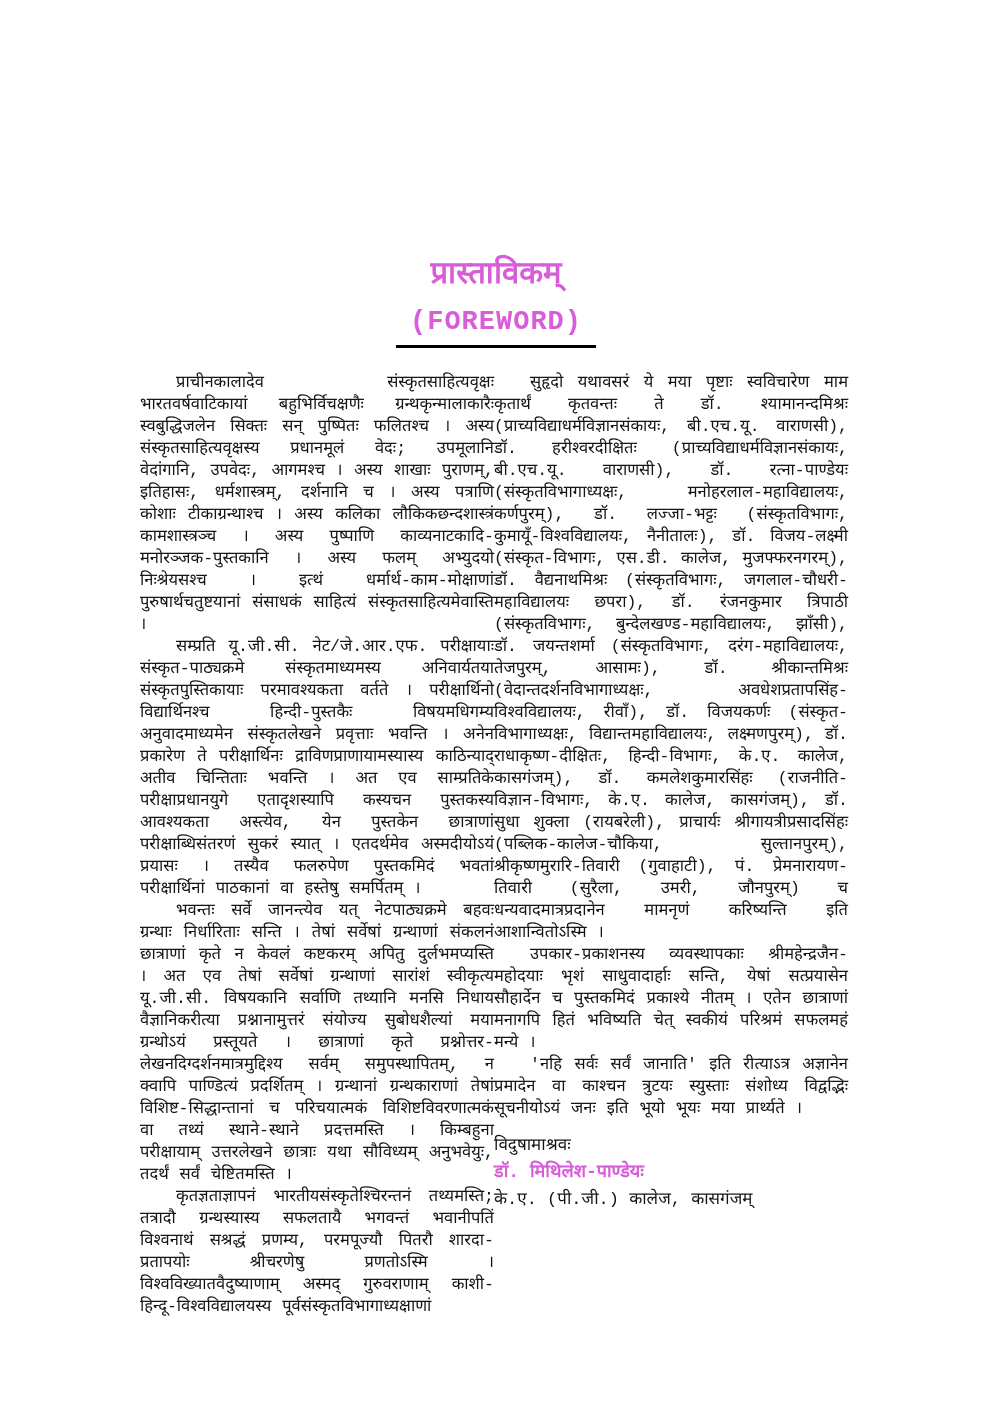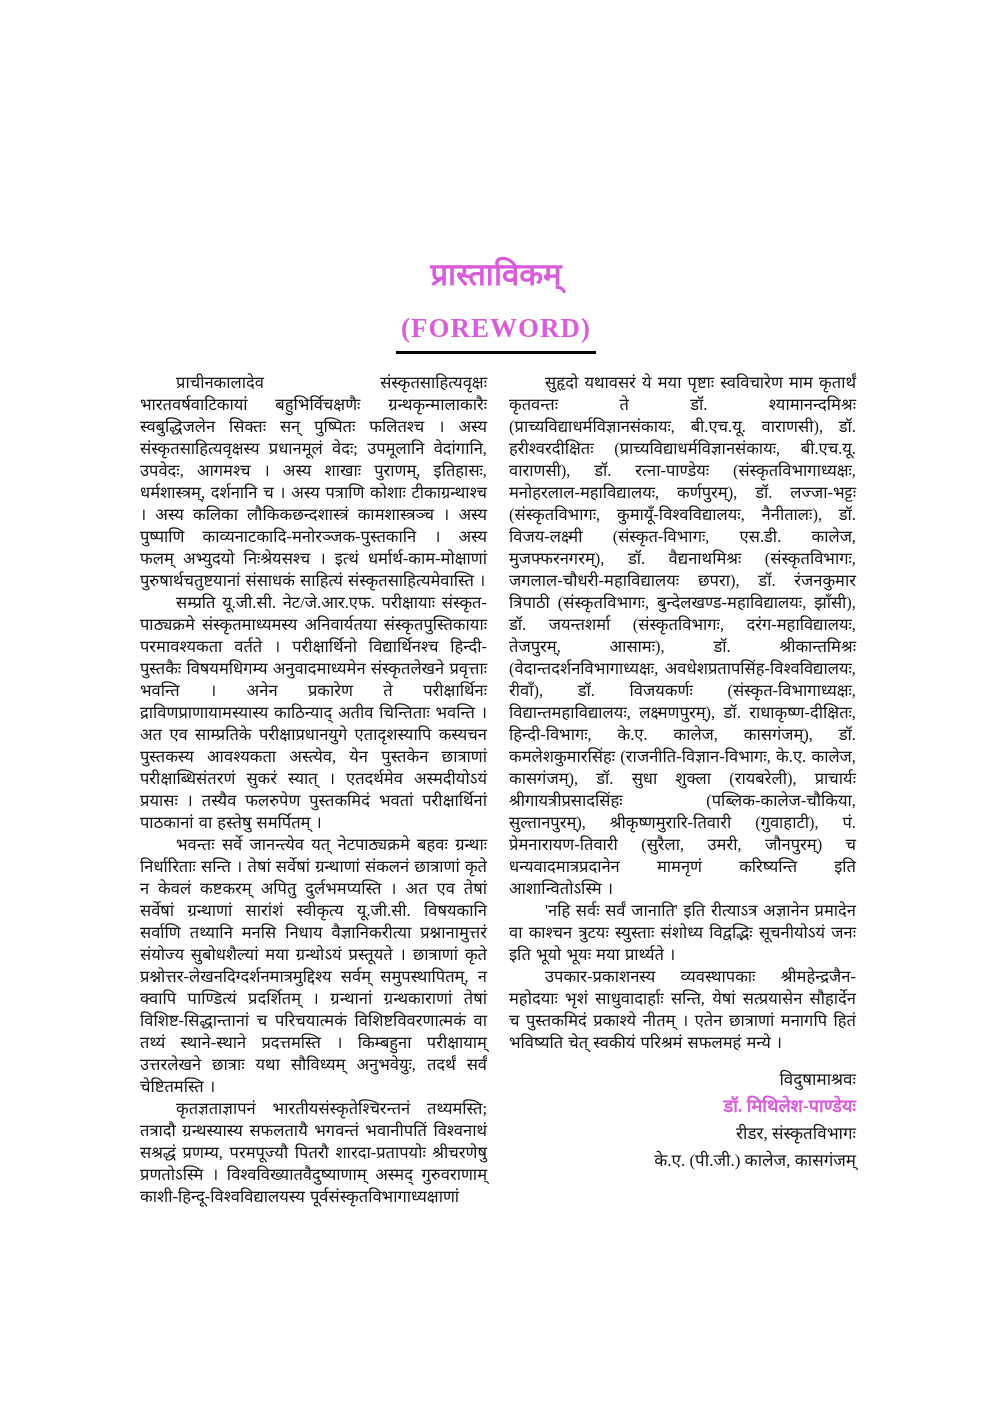--- a/index.html
+++ b/index.html
@@ -3,21 +3,21 @@
 <meta charset="utf-8">
 <style>
   * { margin: 0; padding: 0; box-sizing: border-box; }
   html, body { background: #ffffff; }
   .page {
     position: relative;
     width: 992px;
     height: 1403px;
     margin: 0 auto;
     background: #ffffff;
-    font-family: Liberation Serif, serif;
+    font-family: Liberation Mono, monospace;
     color: #141414;
     overflow: hidden;
   }
   .header {
     position: absolute;
     top: 256px;
     left: 0;
     right: 0;
     text-align: center;
   }
@@ -26,50 +26,50 @@
     font-weight: bold;
     color: var(--accent, #d95dd9);
     line-height: 1.25;
   }
   .subtitle {
     font-size: 27px;
     font-weight: bold;
     letter-spacing: 1px;
     color: var(--accent, #d95dd9);
     line-height: 1.2;
-    margin-top: 17px;
+    margin-top: 11px;
   }
   .divider {
     width: 200px;
     height: 3px;
     background: #000000;
     margin: 7px auto 0 auto;
   }
   .columns {
     position: absolute;
     top: 372px;
     left: 140px;
     width: 716px;
     display: flex;
-    gap: 22px;
+    gap: 0;
   }
   .col {
     width: 354px;
     font-size: 16.5px;
     line-height: 22px;
     text-align: justify;
   }
   .col p {
     margin: 0;
     text-indent: 36px;
     word-spacing: 1px;
   }
   .signature {
     margin-top: 12px;
-    text-align: right;
+    text-align: left;
     font-size: 17px;
     line-height: 27px;
   }
   .signature .sig-name {
     font-size: 18px;
     font-weight: bold;
     color: var(--accent, #d95dd9);
   }
 </style>
 </head>
@@ -87,26 +87,25 @@
 
     <div class="col">
       <p>प्राचीनकालादेव संस्कृतसाहित्यवृक्षः भारतवर्षवाटिकायां बहुभिर्विचक्षणैः ग्रन्थकृन्मालाकारैः स्वबुद्धिजलेन सिक्तः सन् पुष्पितः फलितश्च । अस्य संस्कृतसाहित्यवृक्षस्य प्रधानमूलं वेदः; उपमूलानि वेदांगानि, उपवेदः, आगमश्च । अस्य शाखाः पुराणम्, इतिहासः, धर्मशास्त्रम्, दर्शनानि च । अस्य पत्राणि कोशाः टीकाग्रन्थाश्च । अस्य कलिका लौकिकछन्दशास्त्रं कामशास्त्रञ्च । अस्य पुष्पाणि काव्यनाटकादि-मनोरञ्जक-पुस्तकानि । अस्य फलम् अभ्युदयो निःश्रेयसश्च । इत्थं धर्मार्थ-काम-मोक्षाणां पुरुषार्थचतुष्टयानां संसाधकं साहित्यं संस्कृतसाहित्यमेवास्ति ।</p>
       <p>सम्प्रति यू.जी.सी. नेट/जे.आर.एफ. परीक्षायाः संस्कृत-पाठ्यक्रमे संस्कृतमाध्यमस्य अनिवार्यतया संस्कृतपुस्तिकायाः परमावश्यकता वर्तते । परीक्षार्थिनो विद्यार्थिनश्च हिन्दी-पुस्तकैः विषयमधिगम्य अनुवादमाध्यमेन संस्कृतलेखने प्रवृत्ताः भवन्ति । अनेन प्रकारेण ते परीक्षार्थिनः द्राविणप्राणायामस्यास्य काठिन्याद् अतीव चिन्तिताः भवन्ति । अत एव साम्प्रतिके परीक्षाप्रधानयुगे एतादृशस्यापि कस्यचन पुस्तकस्य आवश्यकता अस्त्येव, येन पुस्तकेन छात्राणां परीक्षाब्धिसंतरणं सुकरं स्यात् । एतदर्थमेव अस्मदीयोऽयं प्रयासः । तस्यैव फलरुपेण पुस्तकमिदं भवतां परीक्षार्थिनां पाठकानां वा हस्तेषु समर्पितम् ।</p>
       <p>भवन्तः सर्वे जानन्त्येव यत् नेटपाठ्यक्रमे बहवः ग्रन्थाः निर्धारिताः सन्ति । तेषां सर्वेषां ग्रन्थाणां संकलनं छात्राणां कृते न केवलं कष्टकरम् अपितु दुर्लभमप्यस्ति । अत एव तेषां सर्वेषां ग्रन्थाणां सारांशं स्वीकृत्य यू.जी.सी. विषयकानि सर्वाणि तथ्यानि मनसि निधाय वैज्ञानिकरीत्या प्रश्नानामुत्तरं संयोज्य सुबोधशैल्यां मया ग्रन्थोऽयं प्रस्तूयते । छात्राणां कृते प्रश्नोत्तर-लेखनदिग्दर्शनमात्रमुद्दिश्य सर्वम् समुपस्थापितम्, न क्वापि पाण्डित्यं प्रदर्शितम् । ग्रन्थानां ग्रन्थकाराणां तेषां विशिष्ट-सिद्धान्तानां च परिचयात्मकं विशिष्टविवरणात्मकं वा तथ्यं स्थाने-स्थाने प्रदत्तमस्ति । किम्बहुना परीक्षायाम् उत्तरलेखने छात्राः यथा सौविध्यम् अनुभवेयुः, तदर्थं सर्वं चेष्टितमस्ति ।</p>
       <p>कृतज्ञताज्ञापनं भारतीयसंस्कृतेश्चिरन्तनं तथ्यमस्ति; तत्रादौ ग्रन्थस्यास्य सफलतायै भगवन्तं भवानीपतिं विश्वनाथं सश्रद्धं प्रणम्य, परमपूज्यौ पितरौ शारदा-प्रतापयोः श्रीचरणेषु प्रणतोऽस्मि । विश्वविख्यातवैदुष्याणाम् अस्मद् गुरुवराणाम् काशी-हिन्दू-विश्वविद्यालयस्य पूर्वसंस्कृतविभागाध्यक्षाणां</p>
     </div>
 
     <div class="col">
       <p>सुहृदो यथावसरं ये मया पृष्टाः स्वविचारेण माम कृतार्थं कृतवन्तः ते डॉ. श्यामानन्दमिश्रः (प्राच्यविद्याधर्मविज्ञानसंकायः, बी.एच.यू. वाराणसी), डॉ. हरीश्वरदीक्षितः (प्राच्यविद्याधर्मविज्ञानसंकायः, बी.एच.यू. वाराणसी), डॉ. रत्ना-पाण्डेयः (संस्कृतविभागाध्यक्षः, मनोहरलाल-महाविद्यालयः, कर्णपुरम्), डॉ. लज्जा-भट्टः (संस्कृतविभागः, कुमायूँ-विश्वविद्यालयः, नैनीतालः), डॉ. विजय-लक्ष्मी (संस्कृत-विभागः, एस.डी. कालेज, मुजफ्फरनगरम्), डॉ. वैद्यनाथमिश्रः (संस्कृतविभागः, जगलाल-चौधरी-महाविद्यालयः छपरा), डॉ. रंजनकुमार त्रिपाठी (संस्कृतविभागः, बुन्देलखण्ड-महाविद्यालयः, झाँसी), डॉ. जयन्तशर्मा (संस्कृतविभागः, दरंग-महाविद्यालयः, तेजपुरम्, आसामः), डॉ. श्रीकान्तमिश्रः (वेदान्तदर्शनविभागाध्यक्षः, अवधेशप्रतापसिंह-विश्वविद्यालयः, रीवाँ), डॉ. विजयकर्णः (संस्कृत-विभागाध्यक्षः, विद्यान्तमहाविद्यालयः, लक्ष्मणपुरम्), डॉ. राधाकृष्ण-दीक्षितः, हिन्दी-विभागः, के.ए. कालेज, कासगंजम्), डॉ. कमलेशकुमारसिंहः (राजनीति-विज्ञान-विभागः, के.ए. कालेज, कासगंजम्), डॉ. सुधा शुक्ला (रायबरेली), प्राचार्यः श्रीगायत्रीप्रसादसिंहः (पब्लिक-कालेज-चौकिया, सुल्तानपुरम्), श्रीकृष्णमुरारि-तिवारी (गुवाहाटी), पं. प्रेमनारायण-तिवारी (सुरैला, उमरी, जौनपुरम्) च धन्यवादमात्रप्रदानेन मामनृणं करिष्यन्ति इति आशान्वितोऽस्मि ।</p>
+      <p>उपकार-प्रकाशनस्य व्यवस्थापकाः श्रीमहेन्द्रजैन-महोदयाः भृशं साधुवादार्हाः सन्ति, येषां सत्प्रयासेन सौहार्देन च पुस्तकमिदं प्रकाश्ये नीतम् । एतेन छात्राणां मनागपि हितं भविष्यति चेत् स्वकीयं परिश्रमं सफलमहं मन्ये ।</p>
       <p>'नहि सर्वः सर्वं जानाति' इति रीत्याऽत्र अज्ञानेन प्रमादेन वा काश्चन त्रुटयः स्युस्ताः संशोध्य विद्वद्भिः सूचनीयोऽयं जनः इति भूयो भूयः मया प्रार्थ्यते ।</p>
-      <p>उपकार-प्रकाशनस्य व्यवस्थापकाः श्रीमहेन्द्रजैन-महोदयाः भृशं साधुवादार्हाः सन्ति, येषां सत्प्रयासेन सौहार्देन च पुस्तकमिदं प्रकाश्ये नीतम् । एतेन छात्राणां मनागपि हितं भविष्यति चेत् स्वकीयं परिश्रमं सफलमहं मन्ये ।</p>
 
       <div class="signature">
         <div class="sig-salutation">विदुषामाश्रवः</div>
         <div class="sig-name">डॉ. मिथिलेश-पाण्डेयः</div>
-        <div class="sig-designation">रीडर, संस्कृतविभागः</div>
         <div class="sig-institution">के.ए. (पी.जी.) कालेज, कासगंजम्</div>
       </div>
     </div>
 
   </div>
 
 </div>
 
 </body></html>

